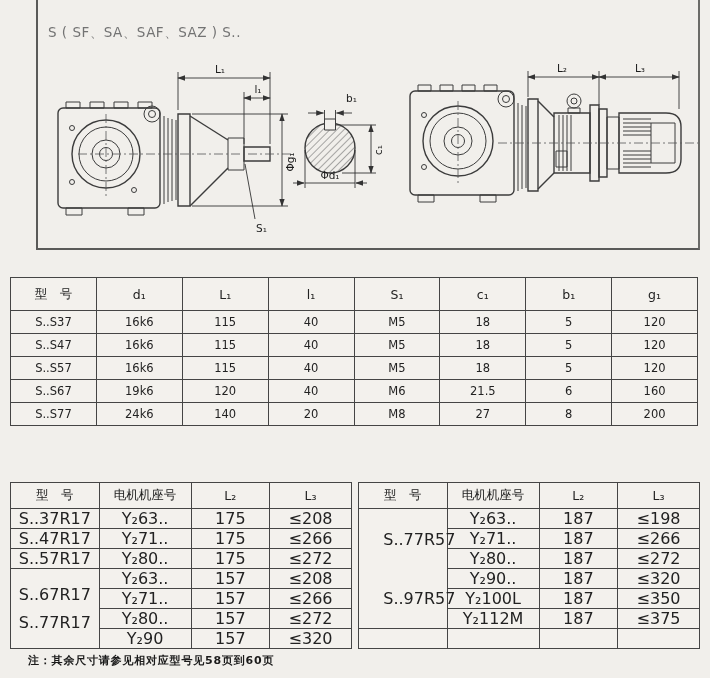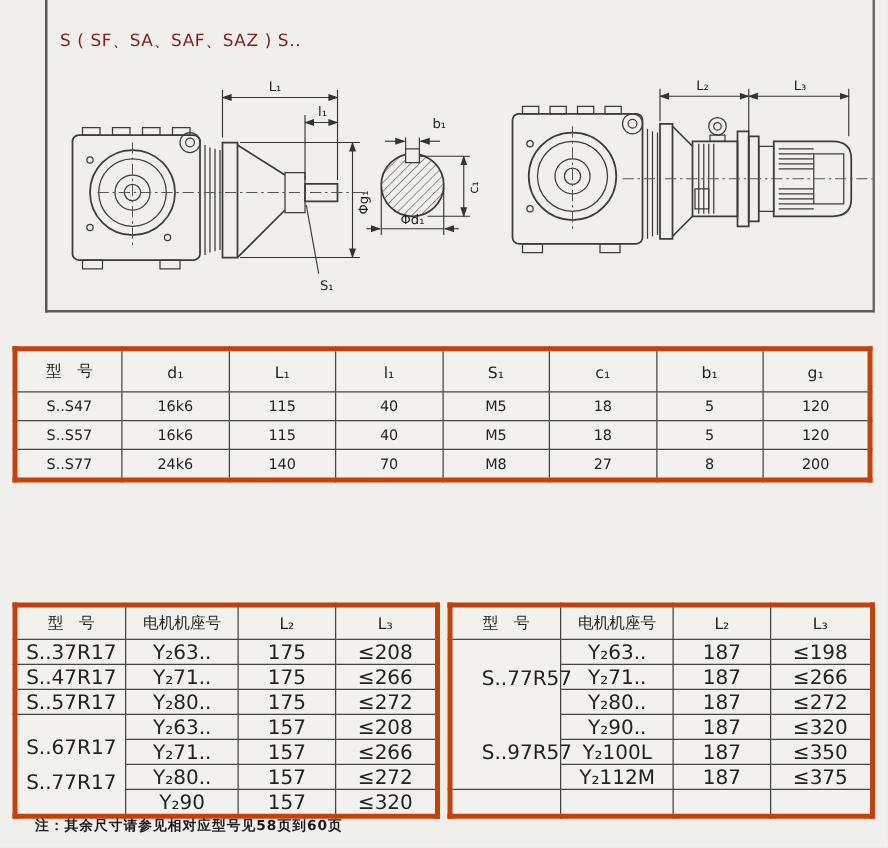--- a/index.html
+++ b/index.html
@@ -2,38 +2,38 @@
 <html><head>
 <meta charset="utf-8">
 <style>
   html,body{margin:0;padding:0;background:#e8e6e2;}
   .page{position:relative;width:710px;height:678px;background:#f1efeb;overflow:hidden;
         font-family:"DejaVu Sans",sans-serif;color:#1e1e1e;}
   
   .draw-box{position:absolute;left:36px;top:-4px;width:664px;height:254px;
             border-left:2px solid #5a5a58;border-right:2px solid #6b6b68;border-bottom:2px solid #5a5a58;
             box-sizing:border-box;}
-  .title{position:absolute;font-size:13.5px;letter-spacing:.5px;color:#7f1d1d;white-space:nowrap;}
+  .title{position:absolute;font-size:13.5px;letter-spacing:.5px;color:#737373;white-space:nowrap;}
   .title-left{left:48px;top:24px;}
   .title-right{left:404px;top:26px;}
   svg{position:absolute;overflow:visible;}
   svg *{vector-effect:non-scaling-stroke;}
   .ln{stroke:#3c3c3c;stroke-width:1;fill:none;}
   .ln2{stroke:#3c3c3c;stroke-width:1.4;fill:none;}
   .cl{stroke:#555;stroke-width:.8;fill:none;stroke-dasharray:9 3 2 3;}
   .dim{stroke:#333;stroke-width:.9;fill:none;}
   svg text{font-family:"DejaVu Sans",sans-serif;font-size:10.5px;fill:#1c1c1c;}
   
   table{border-collapse:collapse;table-layout:fixed;background:#f3f1ed;}
   .t1{position:absolute;left:10px;top:277px;width:688px;}
   .t1 th,.t1 td{border:1px solid #454545;text-align:center;vertical-align:middle;
       font-weight:normal;font-size:11.5px;color:#222;padding:0;}
   .t1 th{height:32px;font-size:12.5px;}
   .t1 td{height:22px;}
-  table{border:4px solid #c2410c;}
+  table{border:1px solid #c2410c;}
   .t2wrap{position:absolute;left:10px;top:482px;width:690px;display:flex;gap:6px;}
   .t2{width:342px;}
   .t2 th,.t2 td{border:1px solid #454545;text-align:center;vertical-align:middle;
       font-weight:normal;font-size:16px;color:#222;padding:0;}
   .t2 th{height:25px;font-size:12.5px;}
   .t2 td{height:19px;}
   .t2 .c0{width:26%;}.t2 .c1{width:27%;}.t2 .c2{width:23%;}.t2 .c3{width:24%;}
   .groupcell{vertical-align:middle;}
   .groupcell .stack{display:flex;flex-direction:column;align-items:center;justify-content:center;}
   .gapL{gap:9px;}
@@ -208,44 +208,64 @@
       <th>型　号</th>
       <th>d₁</th>
       <th>L₁</th>
       <th>l₁</th>
       <th>S₁</th>
       <th>c₁</th>
       <th>b₁</th>
       <th>g₁</th>
     </tr>
     <tr>
+      <td>S..S37</td>
+          <td>16k6</td>
+          <td>115</td>
+          <td>40</td>
+          <td>M5</td>
+          <td>18</td>
+          <td>5</td>
+          <td>120</td>
+    </tr>
+    <tr>
       <td>S..S47</td>
           <td>16k6</td>
           <td>115</td>
           <td>40</td>
           <td>M5</td>
           <td>18</td>
           <td>5</td>
           <td>120</td>
     </tr>
     <tr>
       <td>S..S57</td>
           <td>16k6</td>
           <td>115</td>
           <td>40</td>
           <td>M5</td>
           <td>18</td>
           <td>5</td>
           <td>120</td>
     </tr>
     <tr>
+      <td>S..S67</td>
+          <td>19k6</td>
+          <td>120</td>
+          <td>40</td>
+          <td>M6</td>
+          <td>21.5</td>
+          <td>6</td>
+          <td>160</td>
+    </tr>
+    <tr>
       <td>S..S77</td>
           <td>24k6</td>
           <td>140</td>
-          <td>70</td>
+          <td>20</td>
           <td>M8</td>
           <td>27</td>
           <td>8</td>
           <td>200</td>
     </tr>
   </tbody>
     </table>
 
   <div class="t2wrap">
     <table class="t2">

